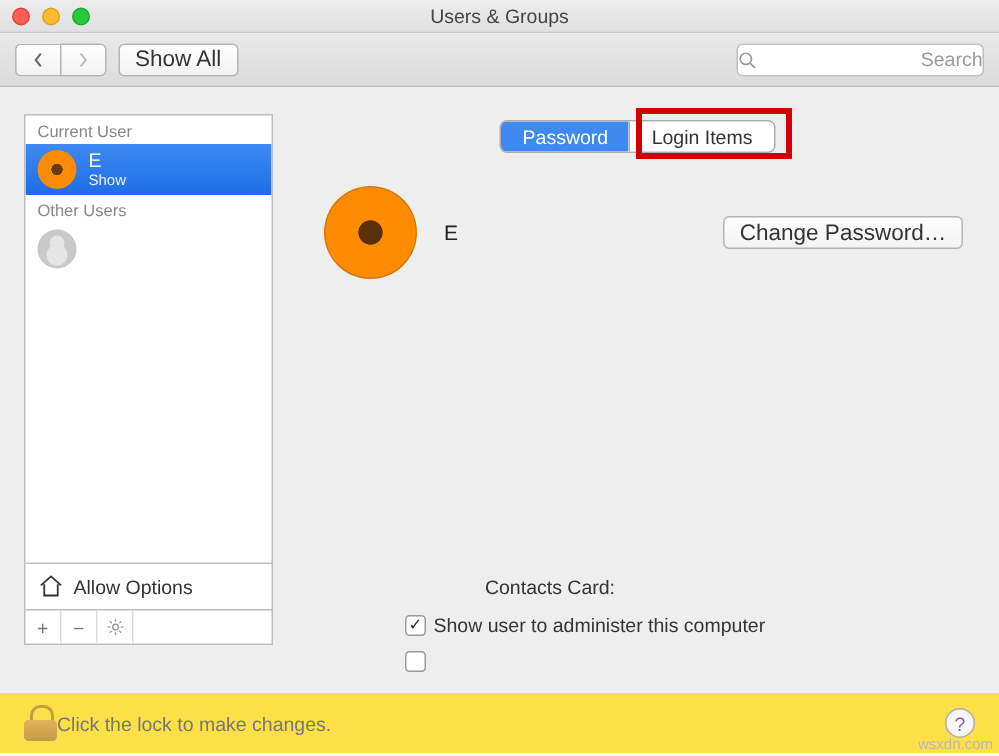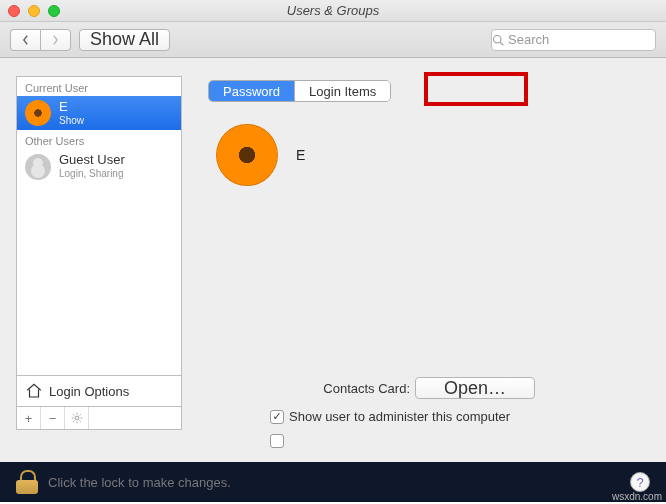--- a/index.html
+++ b/index.html
@@ -13,21 +13,20 @@
       overflow: hidden;
     }
     .titlebar {
       height: 22px;
       background: linear-gradient(#ededed, #e0e0e0);
       border-bottom: 1px solid #c8c8c8;
       display: flex;
       align-items: center;
       padding: 0 8px;
       position: relative;
-      font-style: italic;
     }
     .traffic { display: flex; gap: 8px; }
     .dot { width: 12px; height: 12px; border-radius: 50%; }
     .dot.red { background: #ff5f56; border: 0.5px solid #e0443e; }
     .dot.yellow { background: #ffbd2e; border: 0.5px solid #dea123; }
     .dot.green { background: #27c93f; border: 0.5px solid #1aab29; }
     .window-title {
       position: absolute; left: 0; right: 0;
       text-align: center; font-size: 13px; color: #444;
     }
@@ -37,21 +36,21 @@
       border-bottom: 1px solid #b9b9b9;
       display: flex;
       align-items: center;
       padding: 0 10px;
       gap: 8px;
     }
     .btn {
       background: linear-gradient(#ffffff, #f2f2f2);
       border: 1px solid #b5b5b5;
       border-radius: 4px;
-      font-size: 18px;
+      font-size: 15px;
       height: 22px;
       padding: 0 10px;
       display: inline-flex;
       align-items: center;
       justify-content: center;
       color: #333;
       cursor: default;
     }
     .btn-group { display: flex; }
     .btn-group .btn:first-child { border-radius: 4px 0 0 4px; border-right: none; }
@@ -59,21 +58,21 @@
     .btn-group .btn svg { width: 9px; height: 12px; }
     .search {
       margin-left: auto;
       width: 165px;
       height: 22px;
       background: #fff;
       border: 1px solid #c0c0c0;
       border-radius: 4px;
       display: flex;
       align-items: center;
-      justify-content: flex-start;
+      justify-content: space-between;
       color: #999;
       gap: 4px;
     }
     .content {
       display: flex;
       gap: 18px;
       padding: 18px 16px 6px 16px;
       background: #eee;
       height: 404px;
     }
@@ -144,20 +143,21 @@
       display: flex; align-items: center; justify-content: center;
       color: #777;
     }
     .main {
       flex: 1;
       position: relative;
       padding: 4px 8px 6px 8px;
     }
     .tabs {
       display: flex;
+      justify-content: center;
       position: relative;
     }
     .seg {
       display: flex;
       border: 1px solid #adadad;
       border-radius: 5px;
       overflow: hidden;
       height: 22px;
     }
     .seg .tab {
@@ -213,24 +213,24 @@
     .chk {
       width: 14px; height: 14px;
       border: 1px solid #999; border-radius: 3px;
       background: #fff;
       display: inline-flex; align-items: center; justify-content: center;
       font-size: 11px; color: #333;
     }
     .chk.checked::before { content: "✓"; }
     .footer {
       height: 40px;
-      background: #0f172a;
+      background: #fde047;
       display: flex; align-items: center;
       padding: 0 16px;
-      gap: 10px;
+      gap: 0;
       text-align: center;
     }
     .lock {
       width: 22px; height: 24px; position: relative;
     }
     .lock::before {
       content: ""; position: absolute; left: 4px; top: 0;
       width: 12px; height: 10px; border: 2px solid #c59b46;
       border-bottom: none; border-radius: 7px 7px 0 0;
     }
@@ -295,31 +295,27 @@
       <div class="user-row selected">
         <div class="avatar-sm flower"></div>
         <div class="user-text">
           <div>E</div>
           <div class="user-sub">Show</div>
         </div>
       </div>
       <div class="list-hdr">Other Users</div>
       <div class="user-row">
         <div class="avatar-sm guest"></div>
-        <div class="user-text">
-          <div>Guest User</div>
-          <div class="user-sub" style="color:#888">Login, Sharing</div>
-        </div>
       </div>
     </div>
     <div class="login-opts">
       <svg width="18" height="18" viewBox="0 0 24 24">
           <path d="M3 11 L12 3 L21 11 M6 10 V20 H18 V10" stroke="#333" stroke-width="1.6" fill="none"></path>
         </svg>
-      <span>Login Options</span>
+      <span>Allow Options</span>
     </div>
     <div class="bottombar">
       <div class="cell">+</div>
       <div class="cell">−</div>
       <div class="cell">
         <svg width="14" height="14" viewBox="0 0 24 24">
             <circle cx="12" cy="12" r="3.2" stroke="#888" stroke-width="1.4" fill="none"></circle>
             <path d="M12 3v3M12 18v3M3 12h3M18 12h3M5.6 5.6l2 2M16.4 16.4l2 2M18.4 5.6l-2 2M7.6 16.4l-2 2" stroke="#888" stroke-width="1.4"></path>
           </svg>
       </div>
@@ -331,26 +327,26 @@
       <div class="seg">
         <div class="tab active">Password</div>
         <div class="tab">Login Items</div>
       </div>
       <div class="highlight" style="left:216px; top:-8px; width:104px; height:34px;"></div>
     </div>
 
     <div class="user-head">
       <div class="avatar-lg"></div>
       <div class="username">E</div>
+      <div class="btn change-pw">Change Password…</div>
     </div>
 
     <div class="settings">
       <div class="row">
         <div class="label-right">Contacts Card:</div>
-        <div class="btn open-btn">Open…</div>
       </div>
       <div class="row" style="margin-left:30px">
         <span class="chk checked"></span>
         <span>Show user to administer this computer</span>
       </div>
       <div class="row" style="margin-left:30px">
         <span class="chk"></span>
       </div>
     </div>
   </div>

